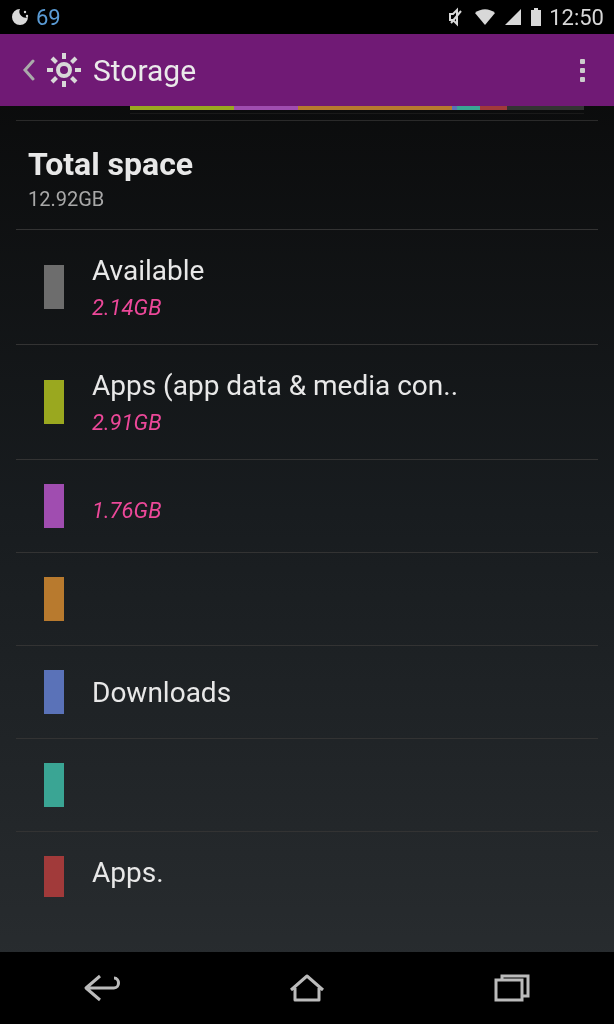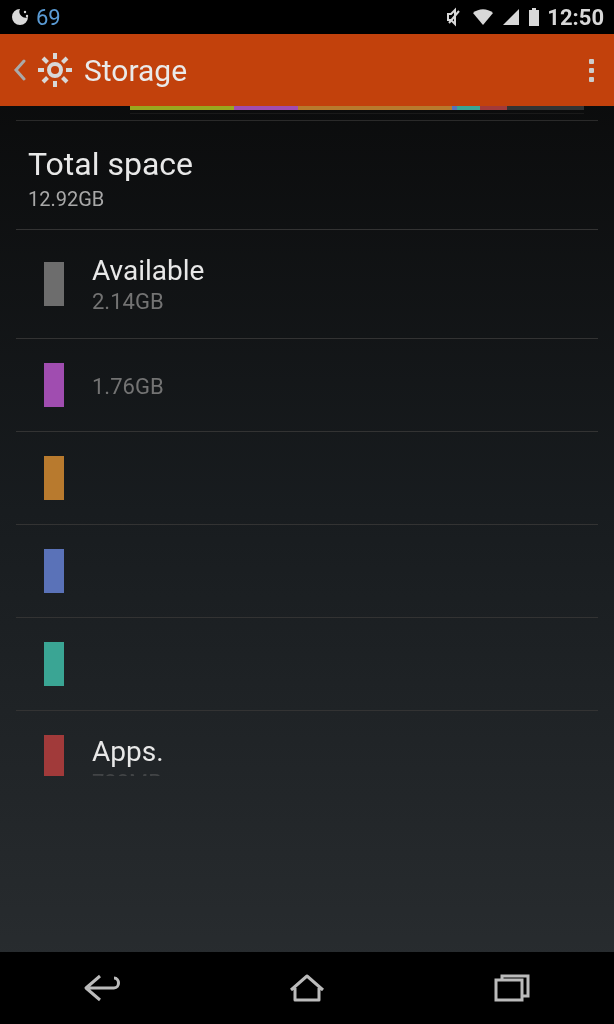--- a/index.html
+++ b/index.html
@@ -28,32 +28,31 @@
     .status-left {
       display: flex;
       align-items: center;
       gap: 6px;
     }
     .status-right {
       display: flex;
       align-items: center;
       gap: 6px;
       color: #d8d8d8;
-      font-weight: bold;
     }
     .temp-value {
       color: #5a9bd5;
       font-size: 22px;
     }
     .app-bar {
       height: 72px;
-      background: #c2410c;
-      display: flex;
-      align-items: center;
-      padding: 0 12px;
+      background: #701a75;
+      display: flex;
+      align-items: center;
+      padding: 0 21px;
       justify-content: space-between;
     }
     .app-bar-left {
       display: flex;
       align-items: center;
       gap: 10px;
     }
     .app-title {
       font-size: 30px;
       font-weight: 400;
@@ -84,21 +83,21 @@
       height: 1px;
       background: #2a2a2a;
       margin: 0 16px;
     }
     .total-space {
       padding: 24px 28px 18px 28px;
     }
     .total-label {
       font-size: 32px;
       color: #e8e8e8;
-      font-weight: 400;
+      font-weight: 700;
     }
     .total-value {
       font-size: 20px;
       color: #a8a8a8;
       margin-top: 4px;
     }
     .storage-list {
       margin: 0 16px;
     }
     .storage-item {
@@ -120,22 +119,23 @@
     }
     .item-title {
       font-size: 28px;
       color: #e8e8e8;
       white-space: nowrap;
       overflow: hidden;
       text-overflow: clip;
     }
     .item-size {
       font-size: 22px;
-      color: #737373;
-      margin-top: 2px;
+      color: #ec4899;
+      margin-top: 8px;
+      font-style: italic;
     }
     .nav-bar {
       position: absolute;
       bottom: 0;
       left: 0;
       right: 0;
       height: 72px;
       background: #000;
       display: flex;
       justify-content: space-around;
@@ -242,31 +242,39 @@
 
 <div class="storage-list">
   <div class="storage-item">
     <div class="color-block" style="background:#6d6d6d"></div>
     <div class="item-text">
       <div class="item-title">Available</div>
       <div class="item-size">2.14GB</div>
     </div>
   </div>
   <div class="storage-item">
+    <div class="color-block" style="background:#9aa81f"></div>
+    <div class="item-text">
+      <div class="item-title">Apps (app data &amp; media con..</div>
+      <div class="item-size">2.91GB</div>
+    </div>
+  </div>
+  <div class="storage-item">
     <div class="color-block" style="background:#a04db0"></div>
     <div class="item-text">
       <div class="item-size">1.76GB</div>
     </div>
   </div>
   <div class="storage-item">
     <div class="color-block" style="background:#b87a2e"></div>
   </div>
   <div class="storage-item">
     <div class="color-block" style="background:#5a72b8"></div>
     <div class="item-text">
+      <div class="item-title">Downloads</div>
     </div>
   </div>
   <div class="storage-item">
     <div class="color-block" style="background:#3aa594"></div>
   </div>
   <div class="storage-item" style="overflow:hidden;height:66px;align-items:flex-start;">
     <div class="color-block" style="background:#a13a3a"></div>
     <div class="item-text">
       <div class="item-title">Apps.</div>
       <div class="item-size" style="opacity:0.4;">722MB</div>

